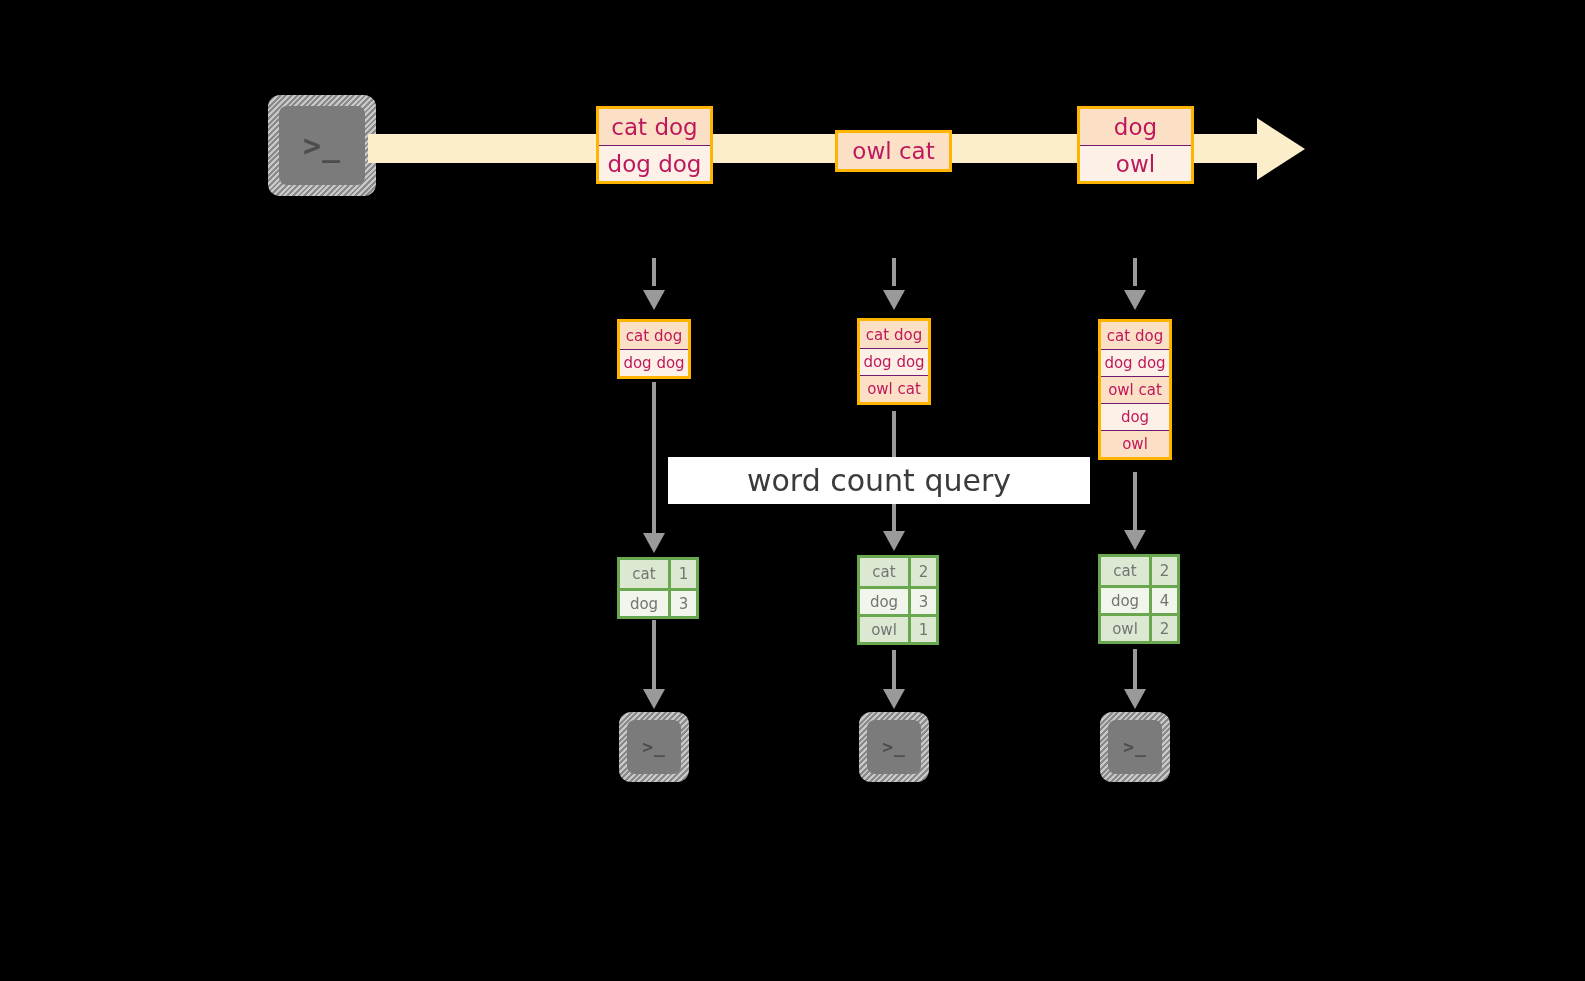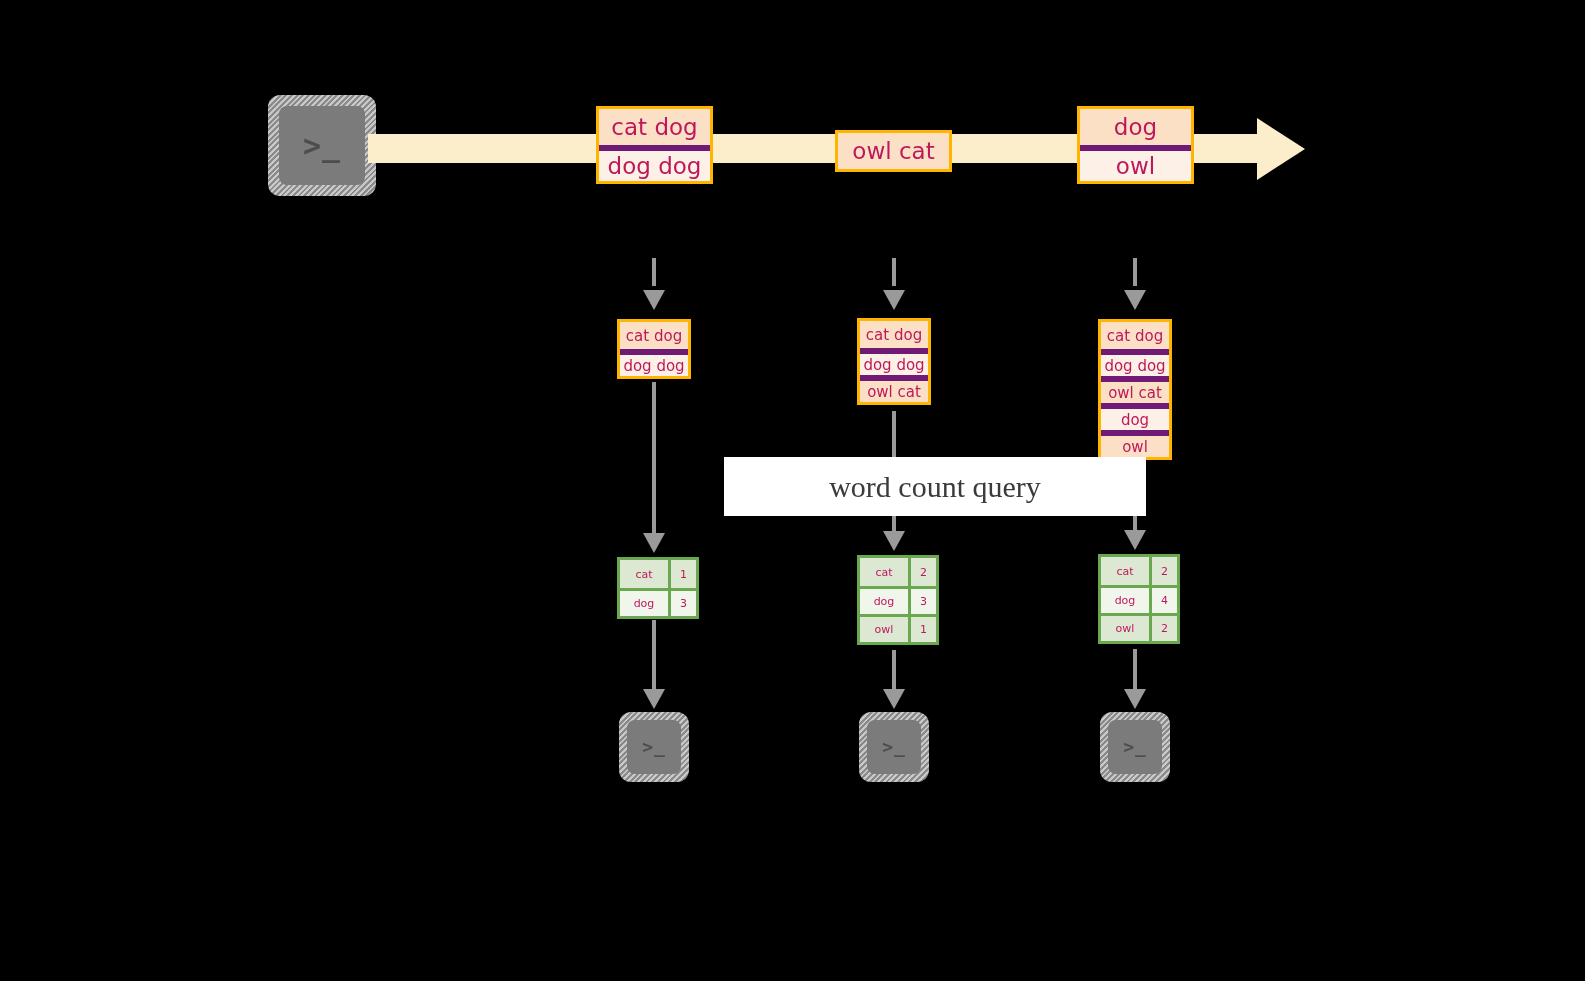--- a/index.html
+++ b/index.html
@@ -68,21 +68,21 @@
   .obox .row {
     box-sizing: border-box;
     display: flex;
     align-items: center;
     justify-content: center;
     color: #be185d;
     white-space: nowrap;
   }
   .obox .row.dark  { background: #fce0c6; }
   .obox .row.light { background: #fdf0e6; }
-  .obox .row + .row { border-top: 6px solid #701a75; }
+  .obox .row + .row { border-top: 1px solid #701a75; }
 
   
   .obox.big .row  { height: 36px; font-size: 23px; }
   
   .obox.small .row { height: 27px; font-size: 15px; }
 
   
   .gbox {
     position: absolute;
     box-sizing: border-box;
@@ -93,22 +93,22 @@
     display: flex;
     height: 28px;
     box-sizing: border-box;
   }
   .gbox .grow + .grow { border-top: 3px solid #6aa84f; }
   .gbox .gcell {
     box-sizing: border-box;
     display: flex;
     align-items: center;
     justify-content: center;
-    font-size: 11px;
-    color: #be185d;
+    font-size: 15px;
+    color: #737373;
   }
   .gbox .gcell.k { width: 48px; }
   .gbox .gcell.v { width: 28px; border-left: 3px solid #6aa84f; }
   .gbox .grow.dark  .gcell { background: #dde8d3; }
   .gbox .grow.light .gcell { background: #f1f6ed; }
 
   
   .vline {
     position: absolute;
     width: 4px;
@@ -262,17 +262,17 @@
   </div>
 
   <div class="vline" style="left:1133px; top:649px; height:44px;"></div>
   <div class="vhead" style="left:1124px; top:689px;"></div>
 
   <div class="terminal" style="left:1100px; top:712px; width:70px; height:70px;">
     <div class="inner" style="left:8px; top:8px; right:8px; bottom:8px;"></div>
     <div class="glyph" style="font-size:18px;">&gt;_</div>
   </div>
 
-  <div class="label-band" style="left:724px; top:457px; width:422px; height:59px;font-family:Liberation Serif, serif;">
+  <div class="label-band" style="left:668px; top:457px; width:422px; height:47px;">
     <span>word count query</span>
   </div>
 
 </div>
 
 </body></html>

